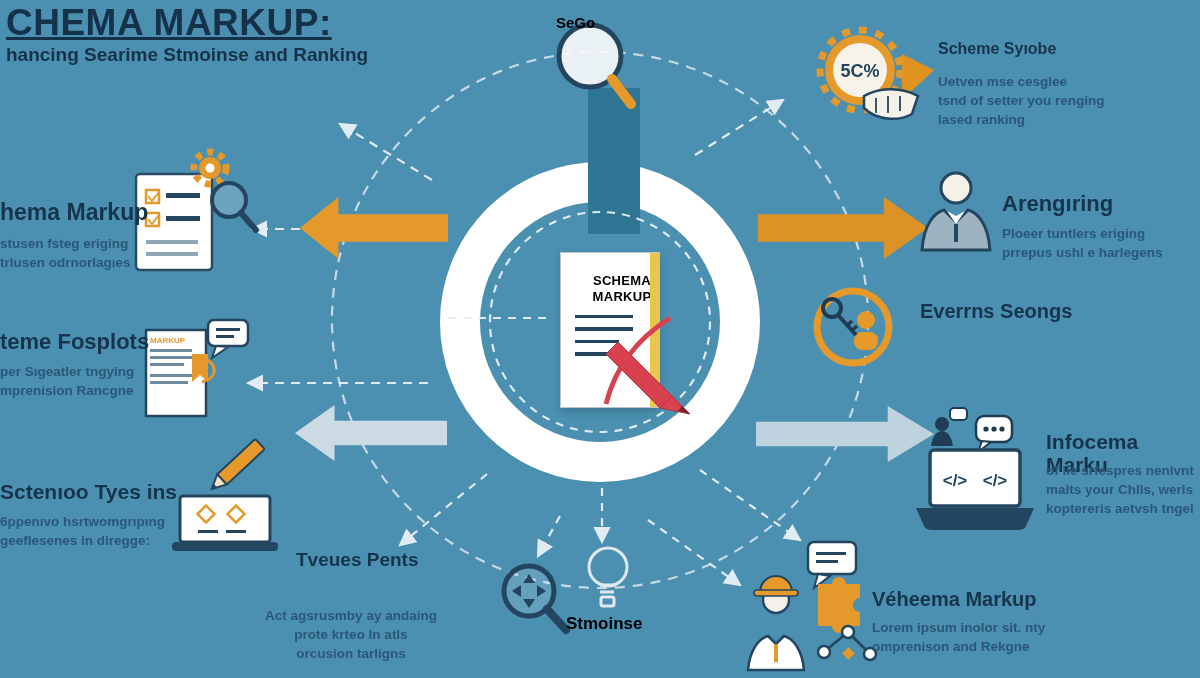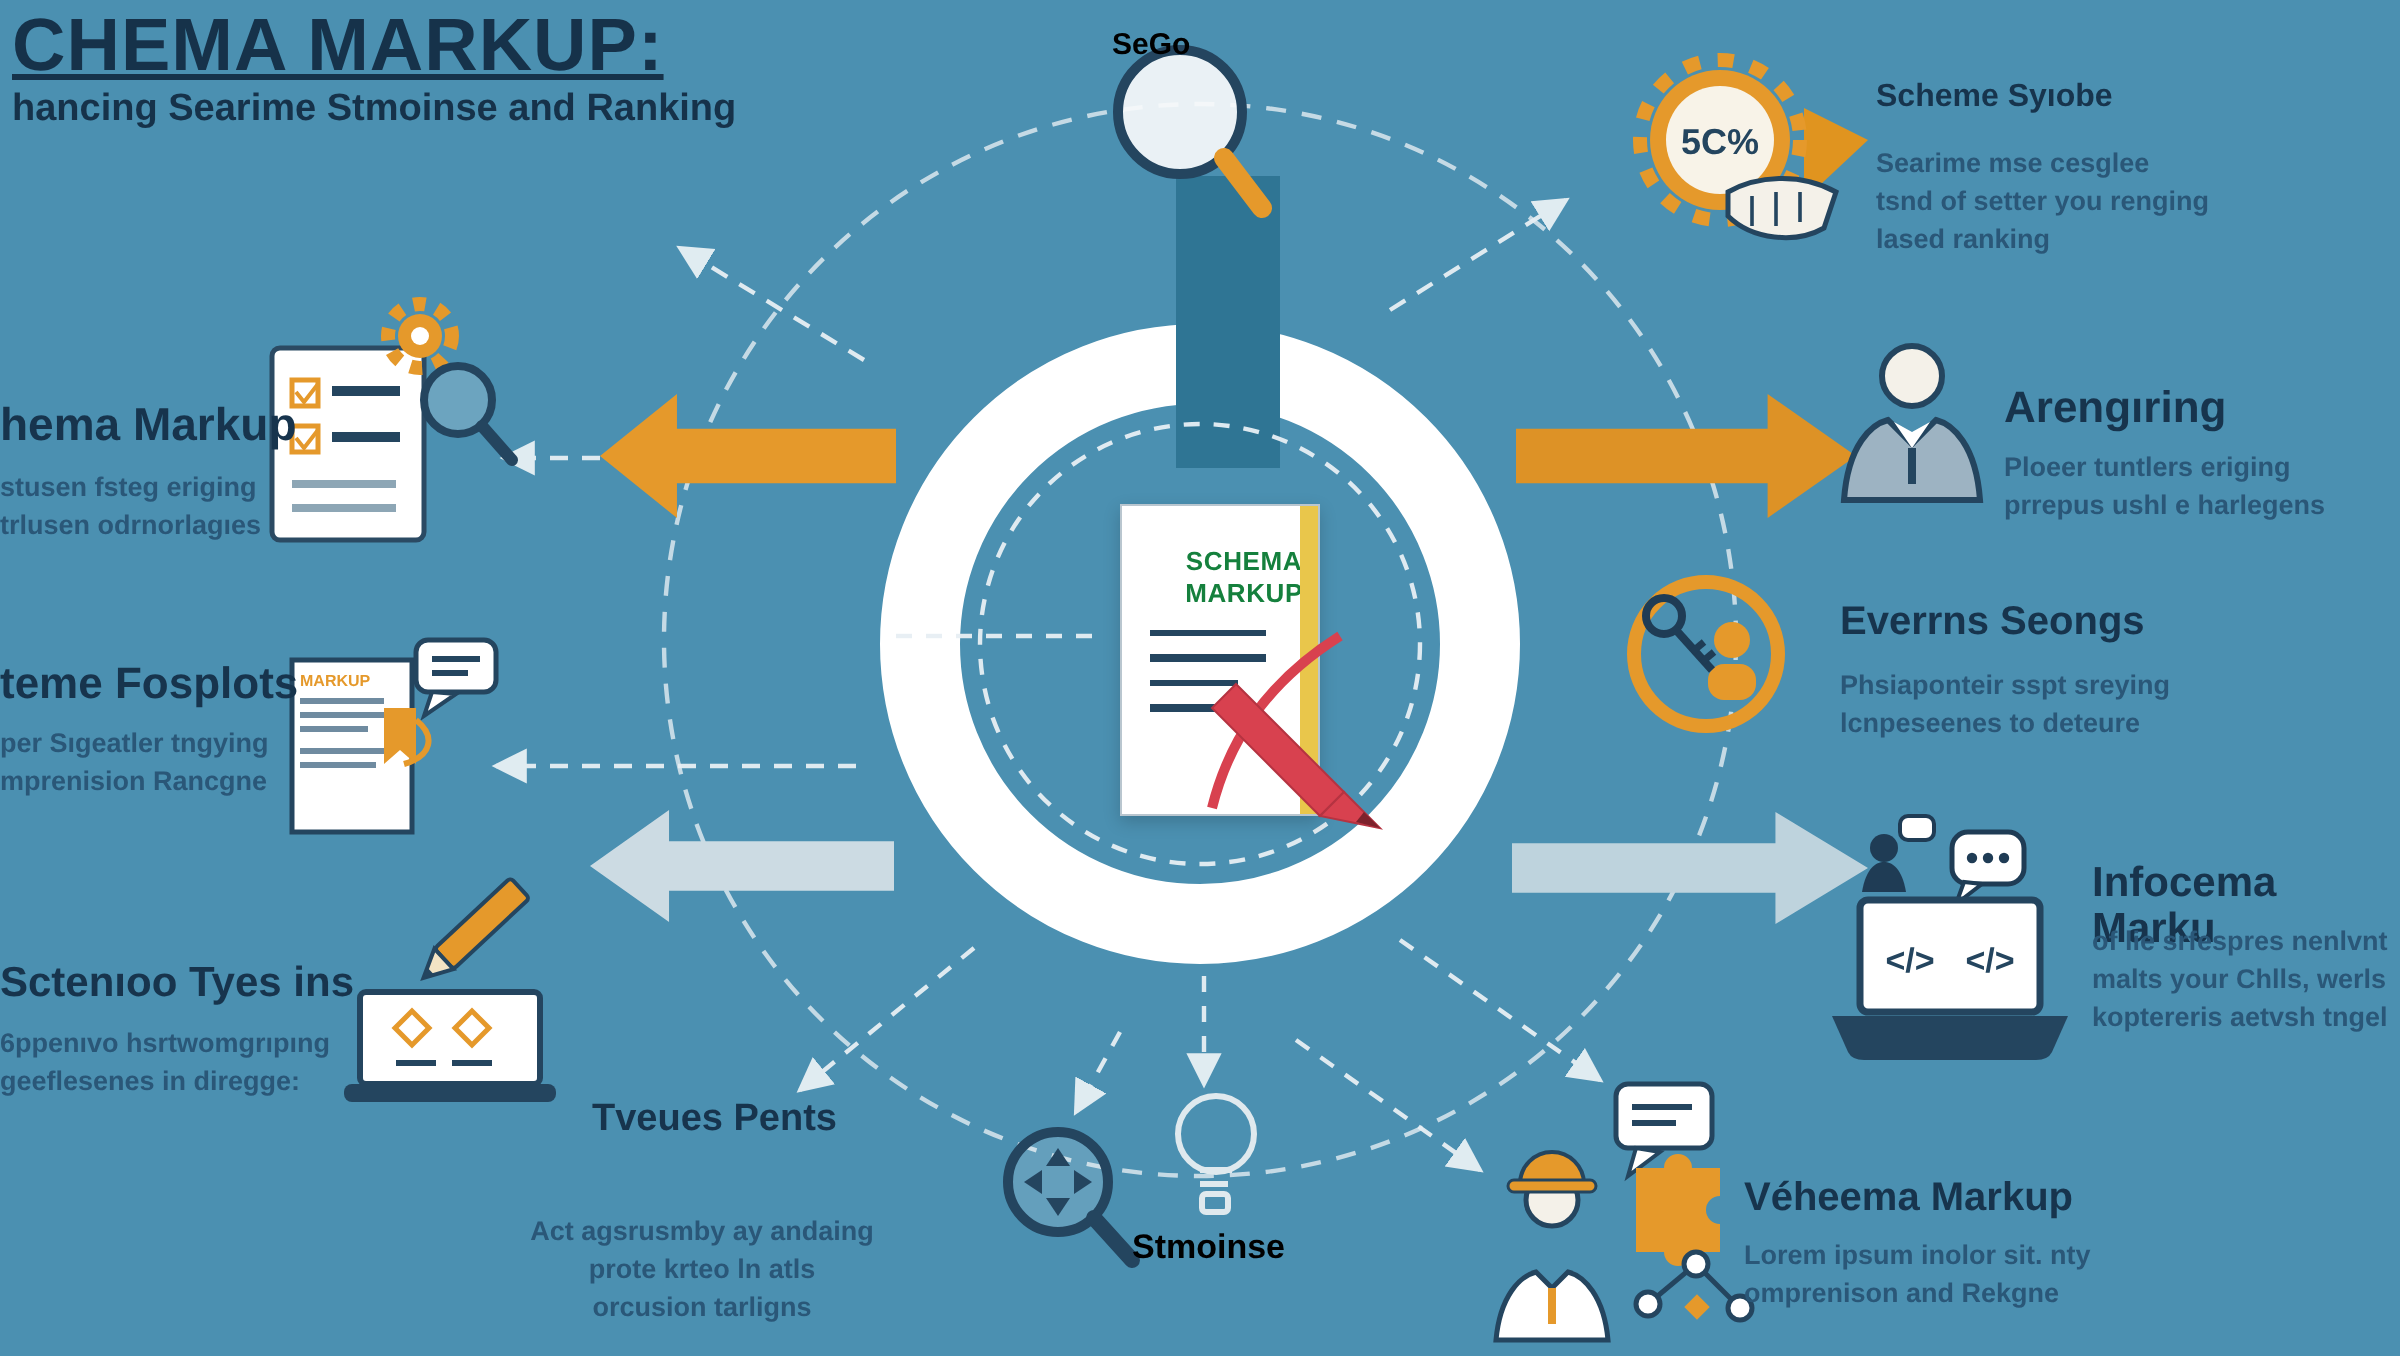--- a/index.html
+++ b/index.html
@@ -12,21 +12,21 @@
   .title-h2{font-size:19px;font-weight:700;color:#16324a;}
   .ring{left:440px;top:162px;width:320px;height:320px;border:40px solid #ffffff;border-radius:50%;
         box-sizing:border-box;}
   .teal-bar{left:588px;top:88px;width:52px;height:146px;background:#2f7594;}
   .arrow{height:62px;}
   .arrow-left{clip-path:polygon(0% 50%,26% 0%,26% 28%,100% 28%,100% 72%,26% 72%,26% 100%);}
   .arrow-right{clip-path:polygon(100% 50%,74% 0%,74% 28%,0% 28%,0% 72%,74% 72%,74% 100%);}
   .doc{left:560px;top:252px;width:98px;height:154px;background:#fff;border:1px solid #b9c6cf;
        box-shadow:0 3px 8px rgba(0,0,0,.18);}
   .doc-edge{position:absolute;right:0;top:0;width:9px;height:100%;background:#e9c64b;}
-  .doc-title{margin-top:20px;text-align:center;font-size:13px;font-weight:800;color:#15803d;
+  .doc-title{margin-top:20px;text-align:center;font-size:13px;font-weight:800;color:#000000;
              white-space:pre-line;line-height:1.25;letter-spacing:.3px;padding-left:24px;}
   .doc-bar{margin:9px 0 0 14px;height:3.5px;background:#24455f;}
   .lbl{font-weight:800;color:#000000;}
   svg text{font-family:"Liberation Sans",sans-serif;}
 </style>
 </head>
 <body>
 
 <div class="canvas">
 
@@ -243,31 +243,29 @@
   <div class="abs heading" style="left:0;top:480px;font-size:21px">Sctenıoo Tyes ins</div>
   <div class="abs body" style="left:0;top:512px;width:240px">6ppenıvo hsrtwomgrıpıng
 geeflesenes in diregge:</div>
 
   <div class="abs heading" style="left:296px;top:550px;font-size:19px">Tveues Pents</div>
   <div class="abs body" style="left:246px;top:606px;width:210px;text-align:center">Act agsrusmby ay andaing
 prote krteo ln atls
 orcusion tarligns</div>
 
   <div class="abs heading" style="left:938px;top:40px;font-size:16px">Scheme Syıobe</div>
-  <div class="abs body" style="left:938px;top:72px;width:240px">Searime mse cesglee
+  <div class="abs body" style="left:938px;top:72px;width:240px">Uetven mse cesglee
 tsnd of setter you renging
 lased ranking</div>
 
   <div class="abs heading" style="left:1002px;top:192px;font-size:22px">Arengıring</div>
   <div class="abs body" style="left:1002px;top:224px;width:195px">Ploeer tuntlers eriging
 prrepus ushl e harlegens</div>
 
   <div class="abs heading" style="left:920px;top:300px;font-size:20px">Everrns Seongs</div>
-  <div class="abs body" style="left:920px;top:333px;width:230px">Phsiaponteir sspt sreying
-lcnpeseenes to deteure</div>
 
   <div class="abs heading" style="left:1046px;top:430px;font-size:21px">Infocema Marku</div>
   <div class="abs body" style="left:1046px;top:461px;width:160px">of lie srfespres nenlvnt
 malts your Chlls, werls
 koptereris aetvsh tngel</div>
 
   <div class="abs heading" style="left:872px;top:588px;font-size:20px">Véheema Markup</div>
   <div class="abs body" style="left:872px;top:618px;width:230px">Lorem ipsum inolor sit. nty
 omprenison and Rekgne</div>
 

